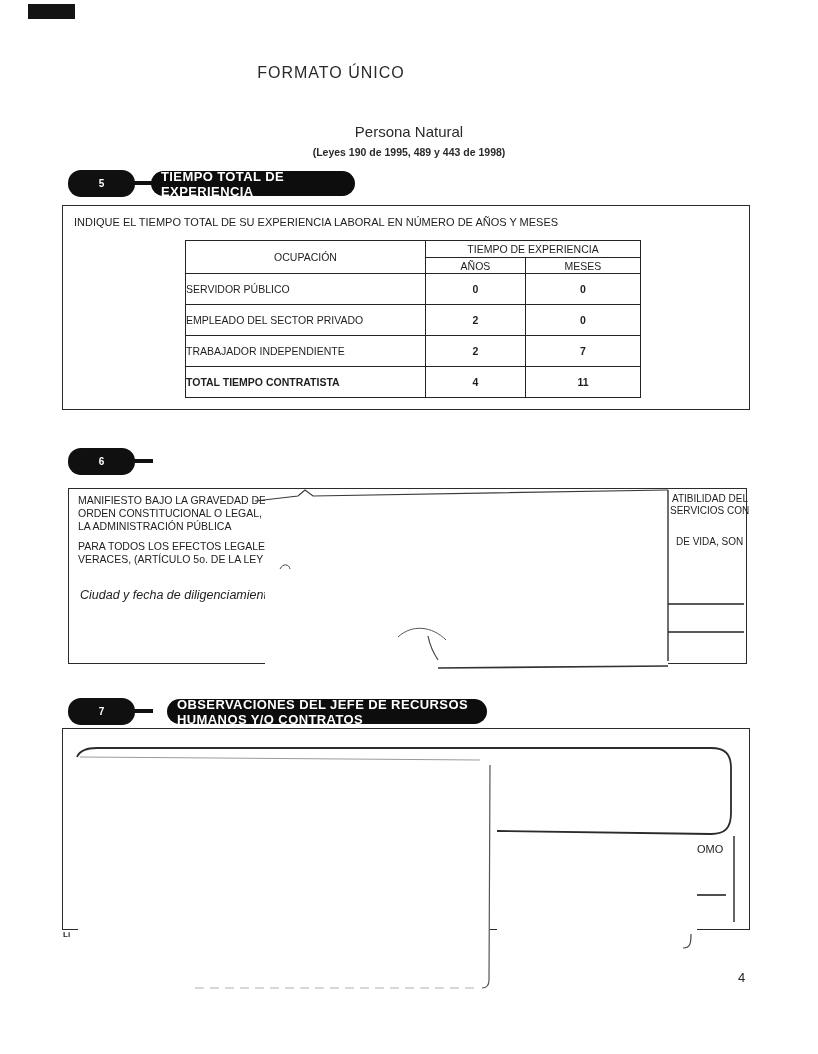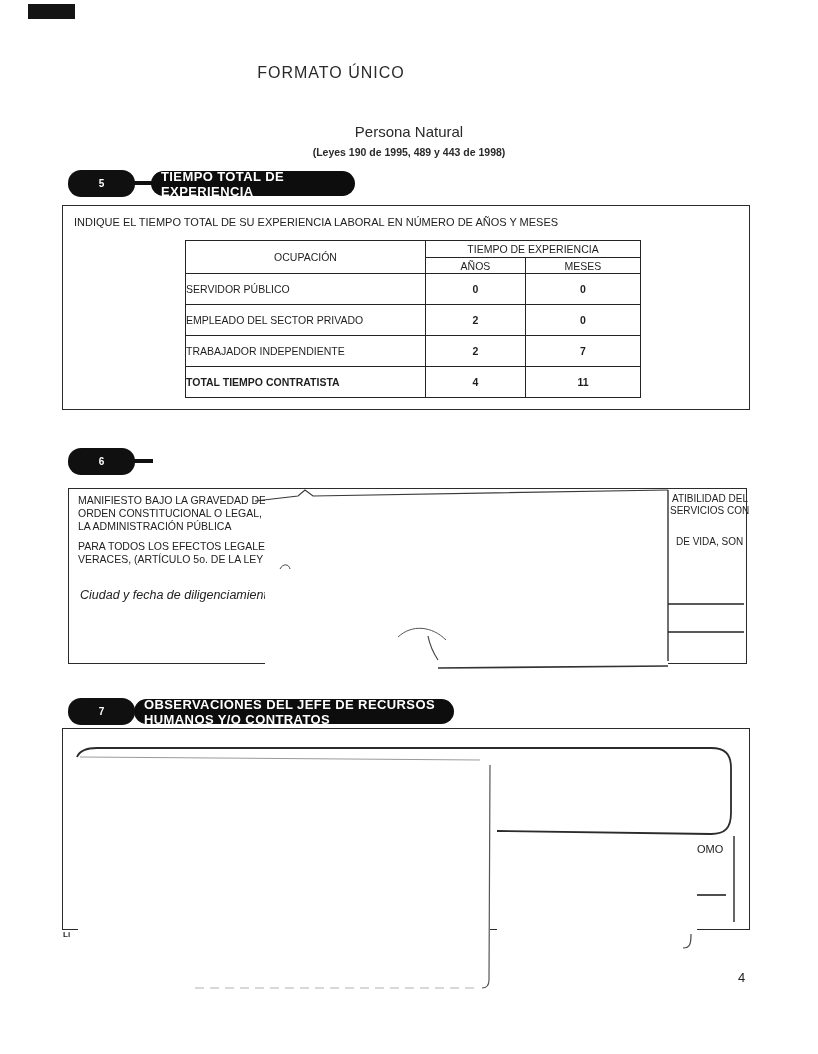--- a/index.html
+++ b/index.html
@@ -125,21 +125,21 @@
   <div class="abs patch" style="left:265px;top:492px;width:403px;height:176px;"></div>
 
   <div class="abs frag" style="left:672px;top:493px;">ATIBILIDAD DEL</div>
   <div class="abs frag" style="left:670px;top:505px;">SERVICIOS CON</div>
   <div class="abs frag" style="left:676px;top:536px;">DE VIDA, SON</div>
 
   <div class="abs pill-num" style="left:68px;top:698px;">
     <span>7</span>
   </div>
   <div class="abs connector" style="left:133px;top:709px;width:20px;"></div>
-  <div class="abs pill-bar" style="left:134px;top:699px;width:320px;">
+  <div class="abs pill-bar" style="left:167px;top:699px;width:320px;">
     <span>OBSERVACIONES DEL JEFE DE RECURSOS HUMANOS Y/O CONTRATOS</span>
   </div>
 
   <div class="abs sec-box" style="left:62px;top:728px;width:686px;height:200px;"></div>
 
   <div class="abs patch" style="left:78px;top:757px;width:412px;height:229px;"></div>
   <div class="abs patch" style="left:497px;top:836px;width:200px;height:97px;"></div>
 
   <div class="abs frag" style="left:697px;top:843px;font-size:11px;">OMO</div>
   <div class="abs tiny-frag" style="left:63px;top:930px;">Li</div>

